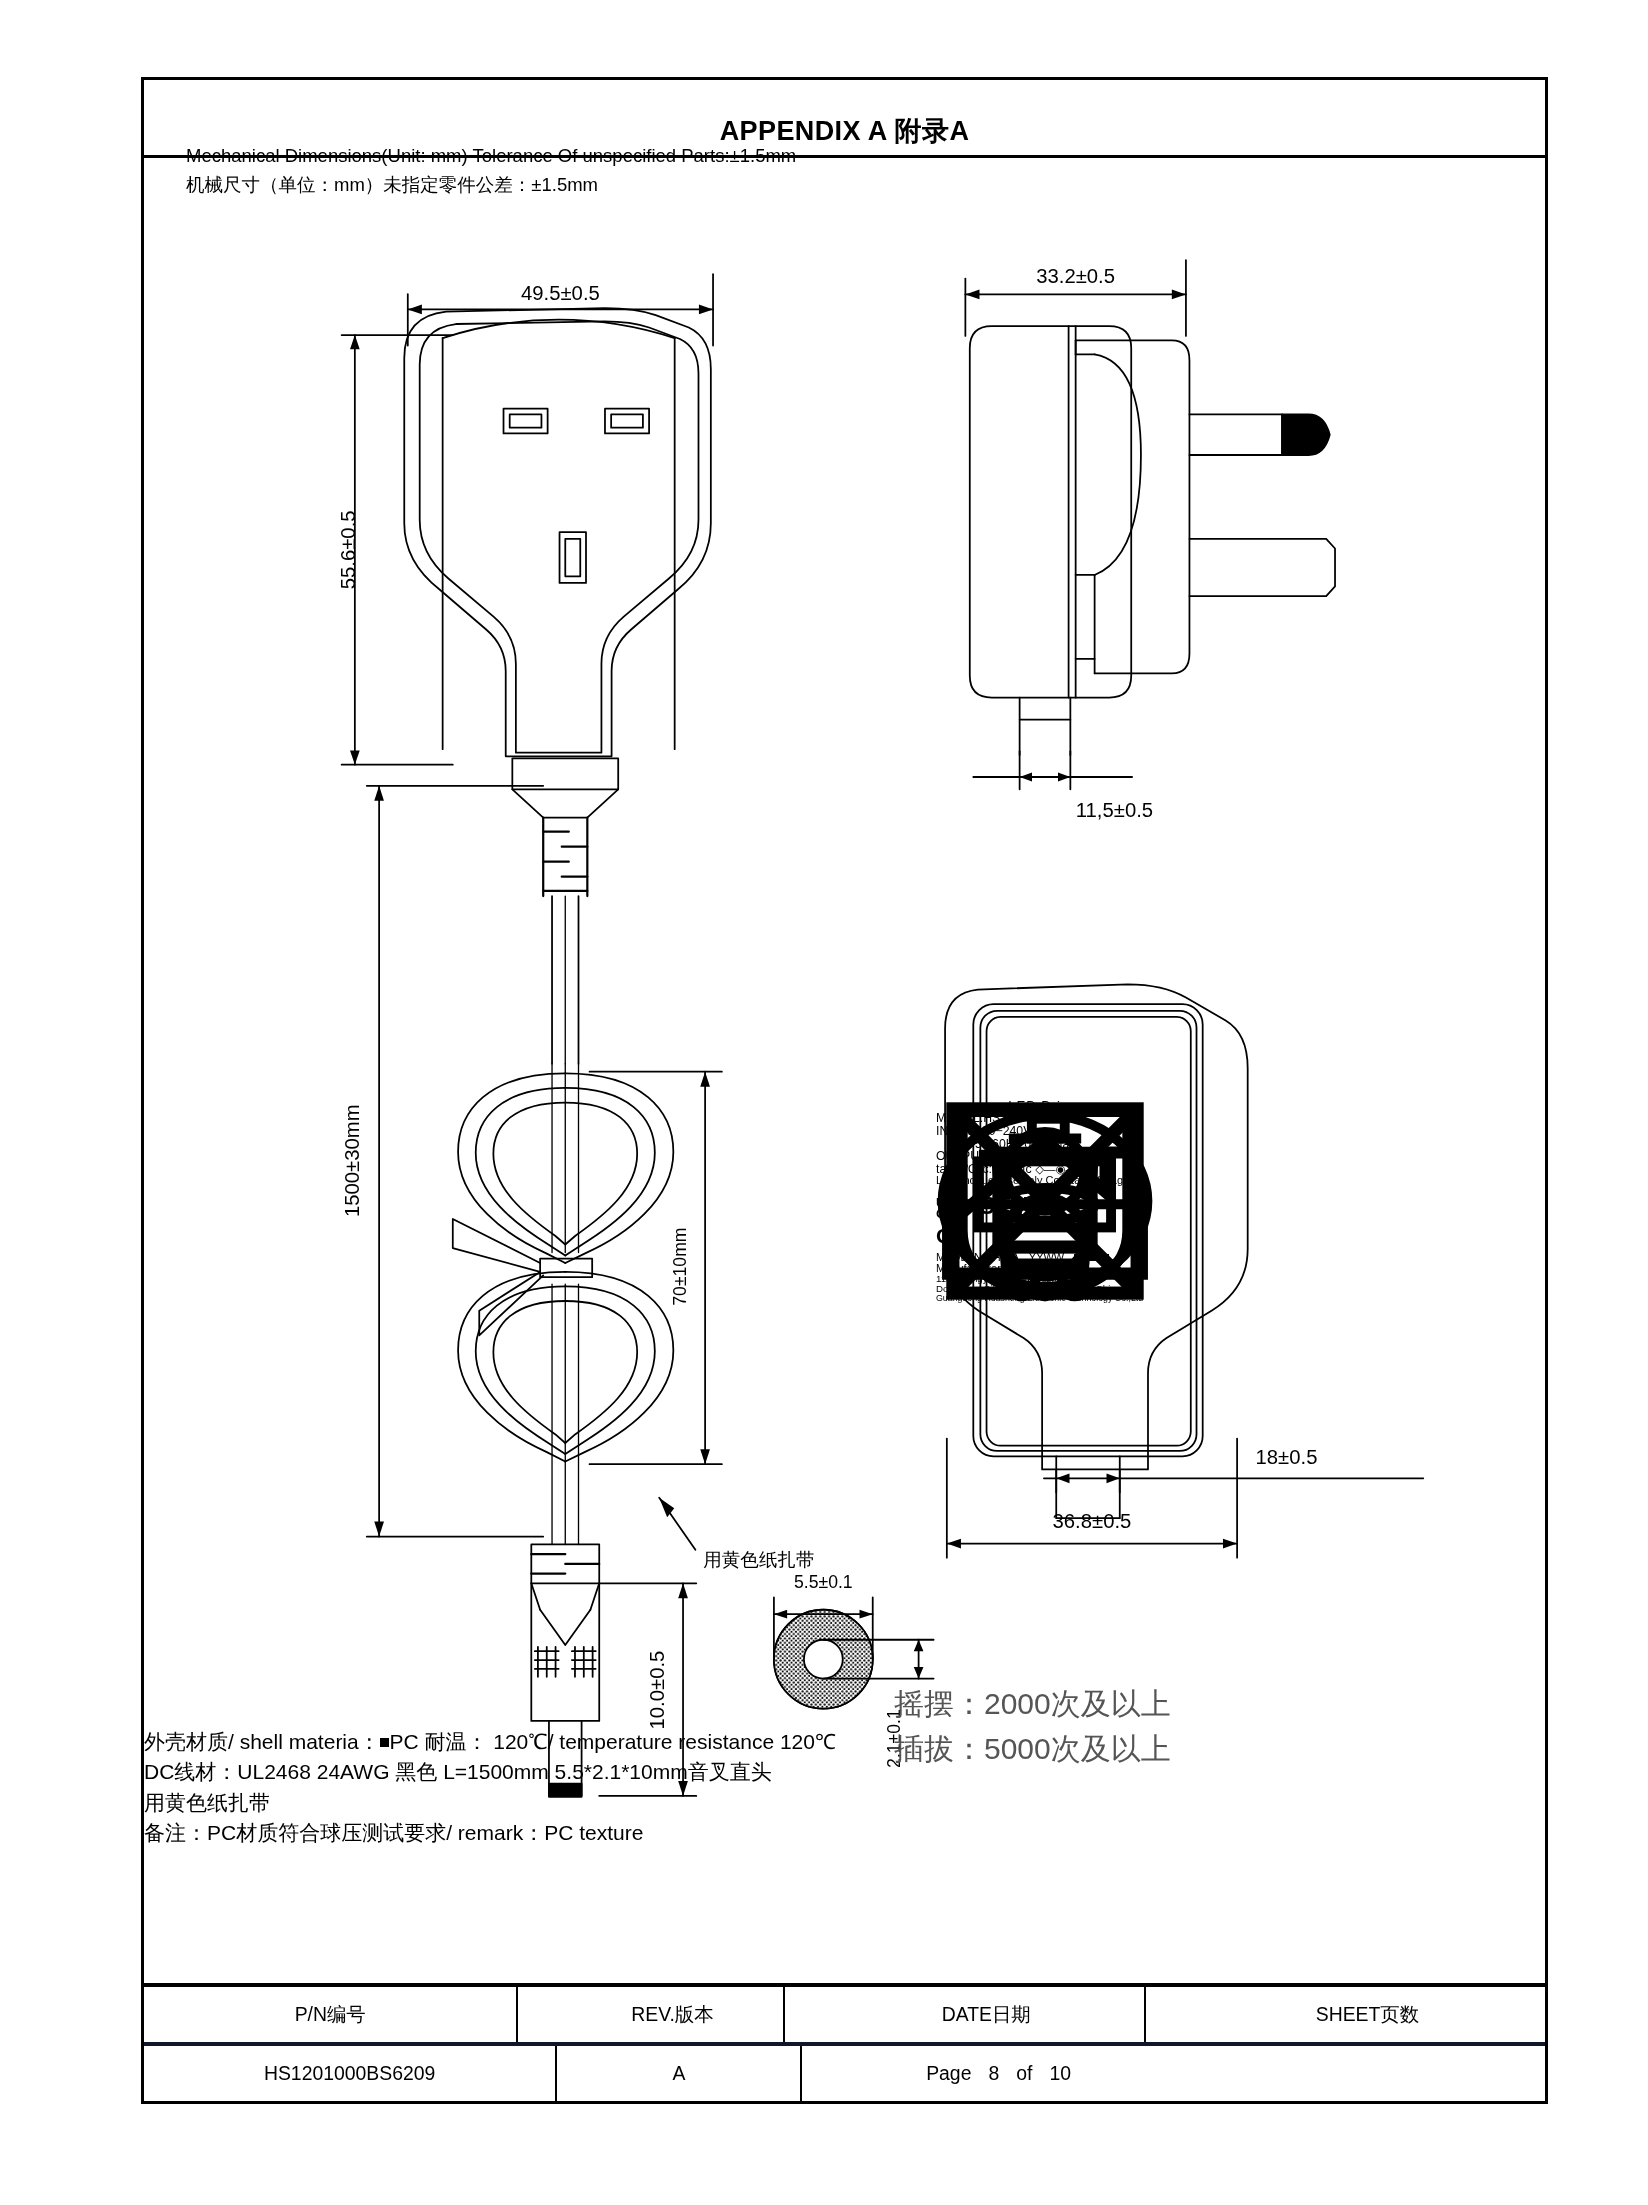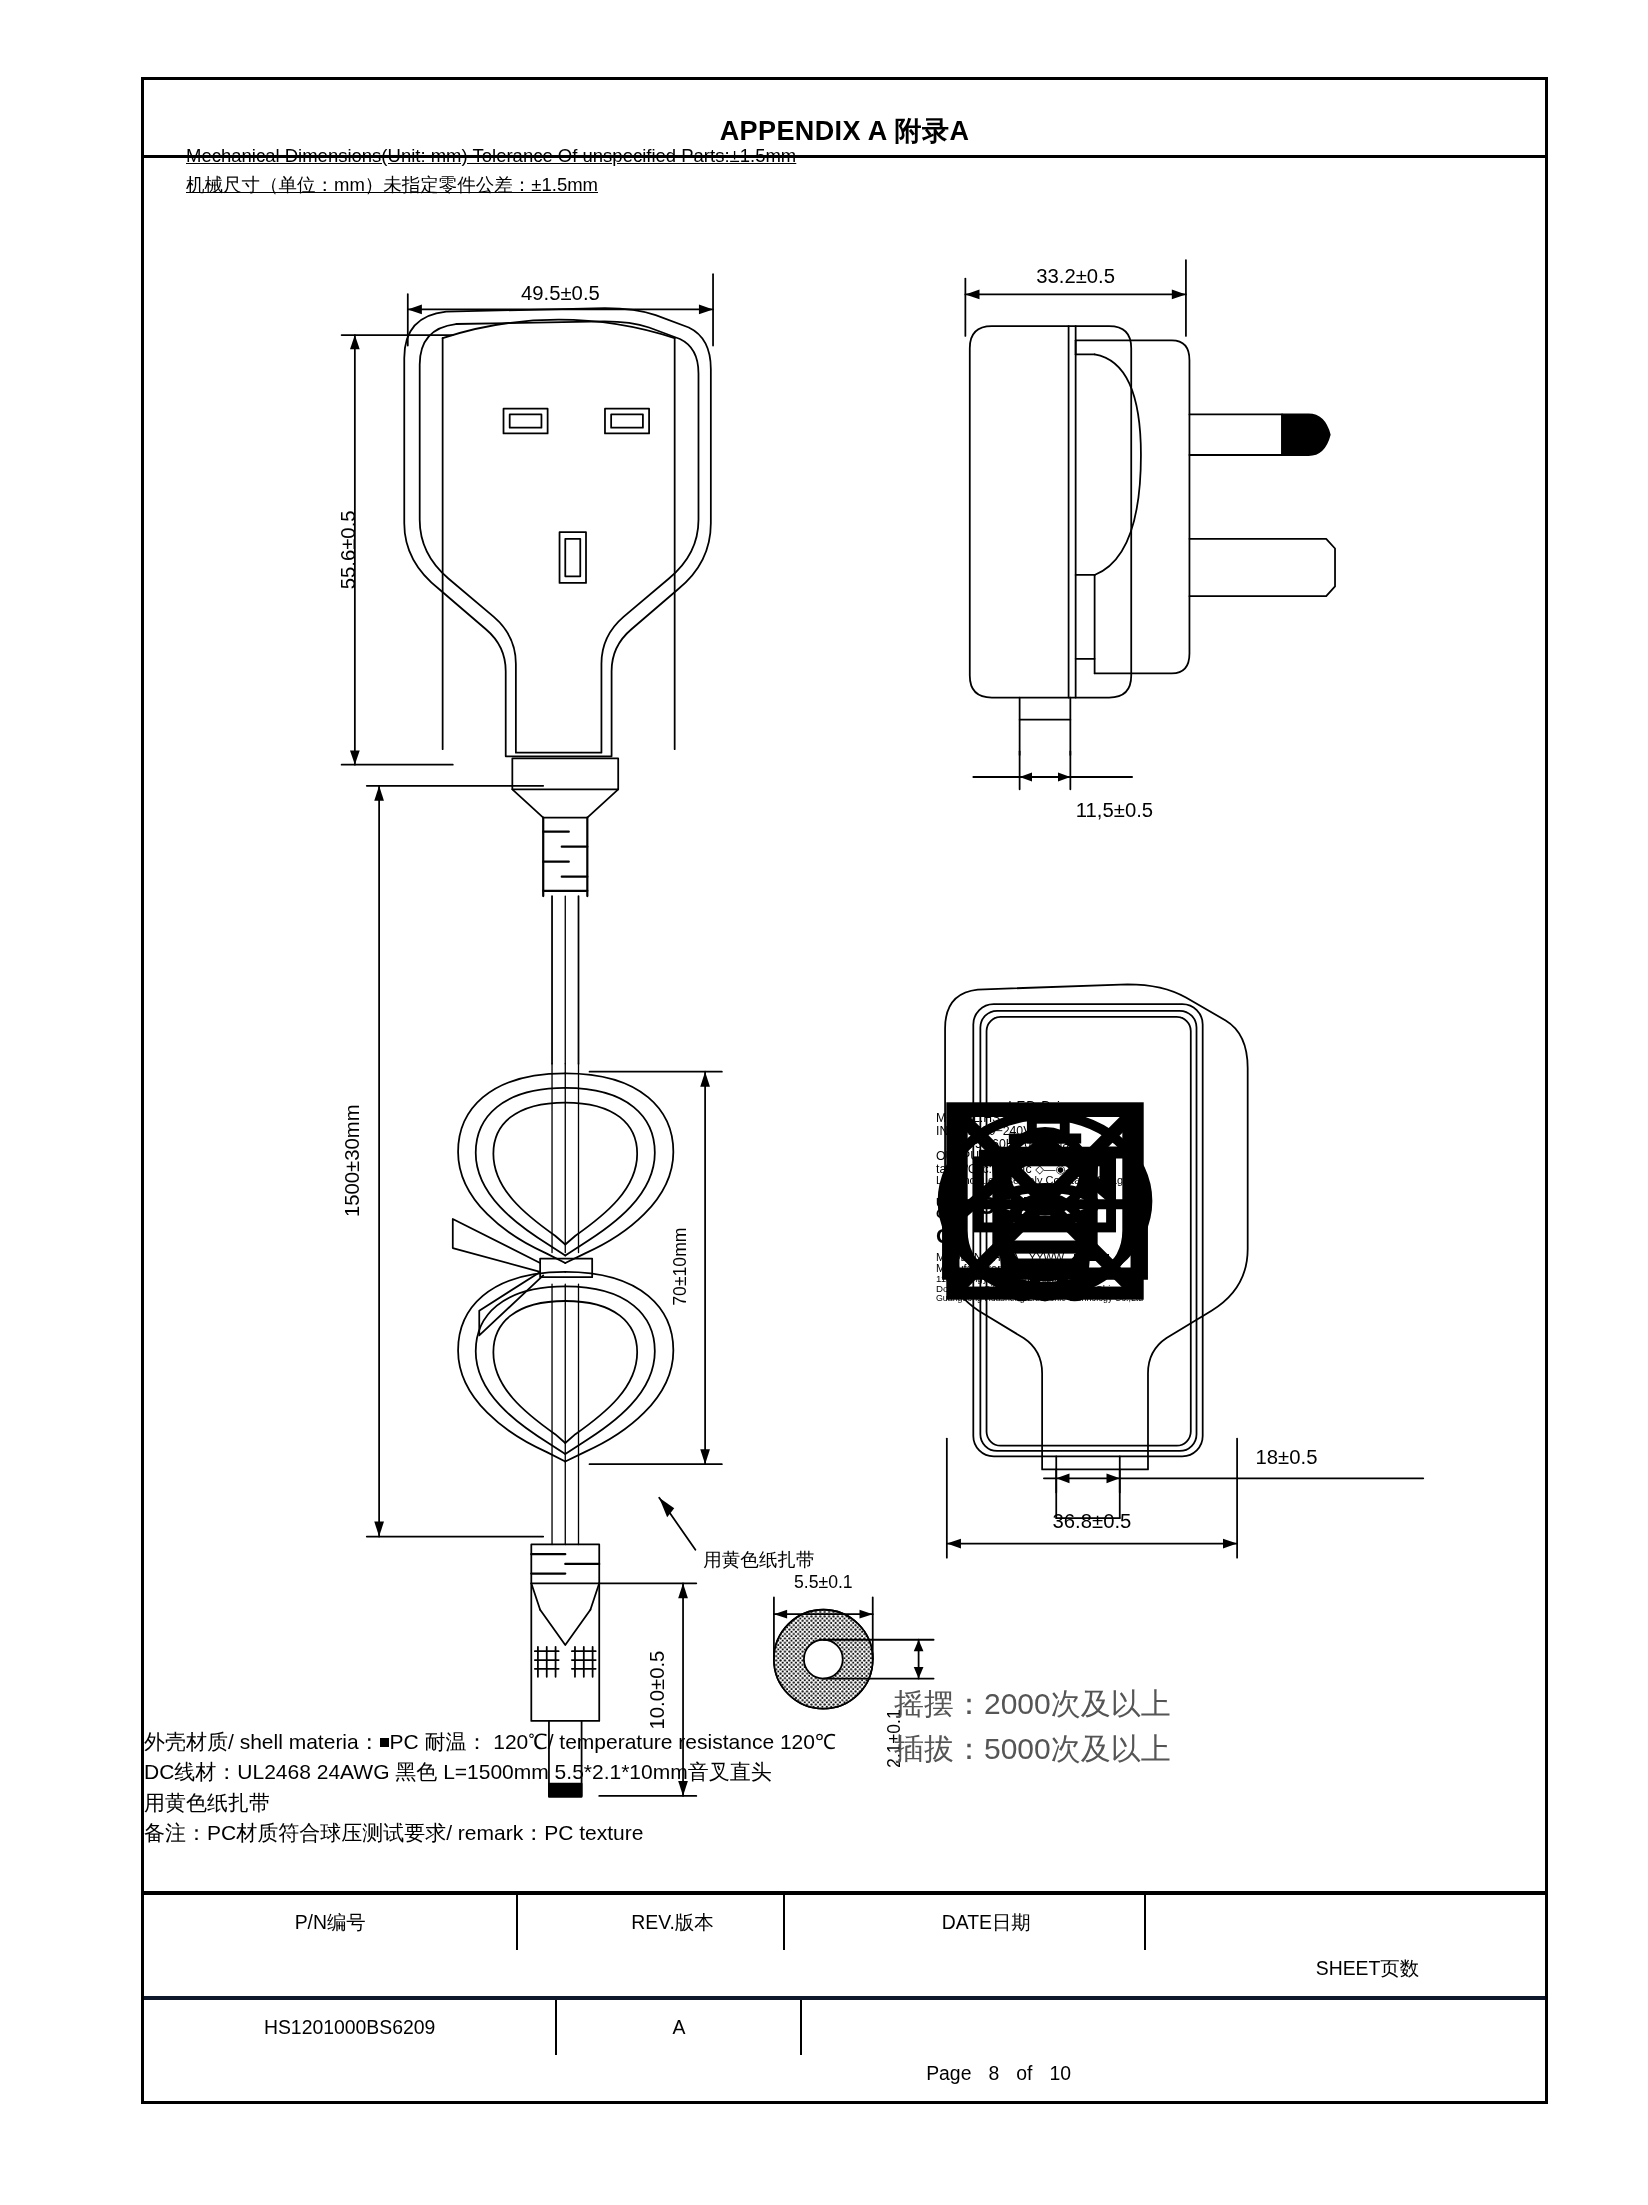--- a/index.html
+++ b/index.html
@@ -5,21 +5,21 @@
   html,body{margin:0;padding:0;background:#fff;}
   body{width:1648px;height:2285px;font-family:"Liberation Sans",sans-serif;color:#000;position:relative;}
 
   .sheet{position:absolute;left:141px;top:77px;width:1407px;height:2027px;border:3.1px solid #000;box-sizing:border-box;}
 
   
   .title-band{position:absolute;left:0;top:0;width:100%;height:52px;border-bottom:3.1px solid #000;box-sizing:border-box;display:flex;align-items:center;justify-content:center;margin-top:26px;}
   .title-text{font-size:27px;font-weight:bold;letter-spacing:0.4px;}
 
   
-  .notes{position:absolute;left:42px;top:62px;width:1279px;text-decoration:underline;}
+  .notes{position:absolute;left:42px;top:62px;width:1279px;}
   .note-line{font-size:18.5px;line-height:1.55;white-space:nowrap;}
 
   
   .canvas{position:absolute;left:0;top:128px;width:100%;height:1632px;}
   .canvas svg{position:absolute;left:0;top:0;width:100%;height:100%;}
 
   
   .label-block{position:absolute;left:792px;top:891px;width:218px;color:#000;}
   .lb{font-family:"Liberation Sans",sans-serif;line-height:1.02;white-space:nowrap;}
   .lb-title{font-size:13.2px;text-align:center;letter-spacing:0.9px;}
@@ -44,21 +44,21 @@
   .footer-notes{position:absolute;left:0;top:1647px;width:100%;text-align:left;}
   .fn{font-size:21px;line-height:1.45;white-space:nowrap;}
   .fn .sq{display:inline-block;width:8.8px;height:8.8px;background:#000;vertical-align:middle;margin:0 0.9px 2.6px 0;}
 
   
   .ttable{position:absolute;left:0;bottom:0;width:100%;border-top:4px solid #000;box-sizing:border-box;}
   .trow{display:flex;width:100%;}
   .trow.head{border-bottom:4px solid #0f172a;gap:44px;}
   .tcell{height:55px;display:flex;align-items:center;justify-content:center;font-size:19.4px;border-right:2.2px solid #000;box-sizing:border-box;white-space:nowrap;}
   .tcell:last-child{border-right:none;}
-  .c1{width:29.5%;} .c2{width:17.5%;} .c3{width:25%;} .c4{width:28%;margin-top:46px;}
+  .c1{width:29.5%;} .c2{width:17.5%;} .c3{width:25%;} .c4{width:28%;}
   .page-cell{display:flex;gap:17px;align-items:center;}
 
   
   .dim{font-family:"Liberation Sans",sans-serif;font-size:46px;fill:#000;}
   .dim-sm{font-family:"Liberation Sans",sans-serif;font-size:40px;fill:#000;}
   .anno-cn{font-family:"Liberation Sans",sans-serif;font-size:42px;fill:#000;}
 </style>
 </head>
 <body>
 

